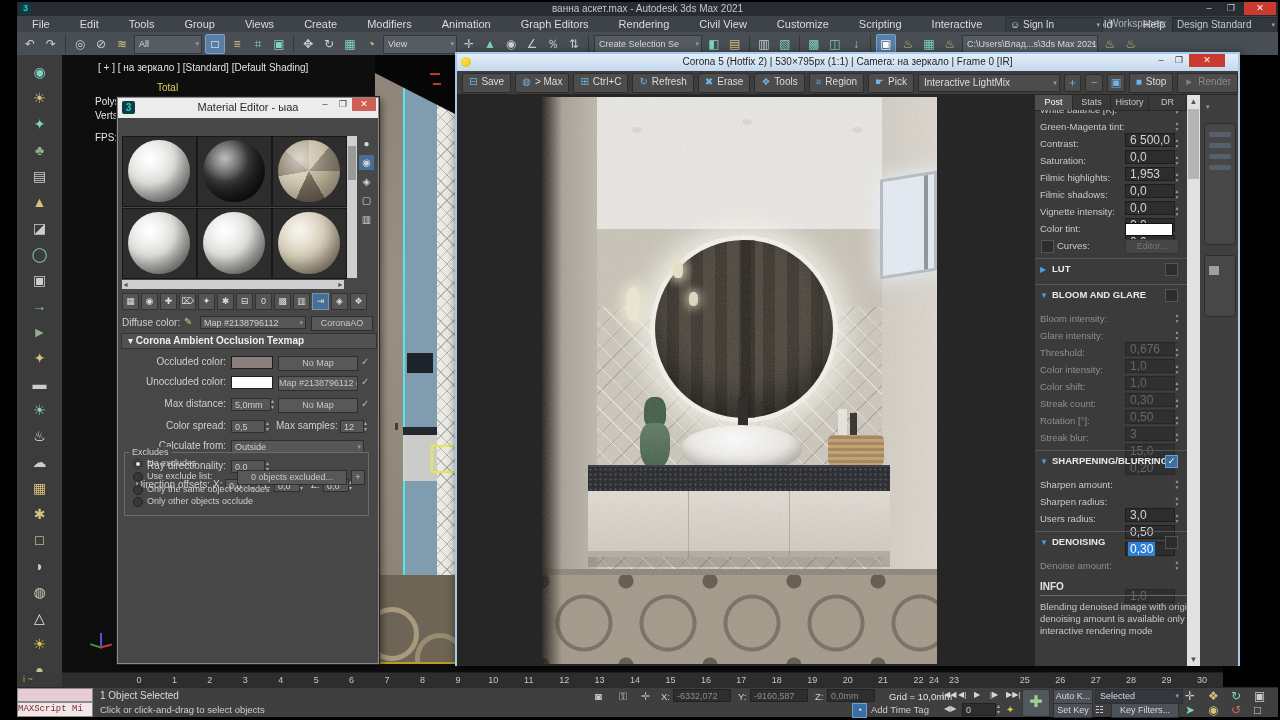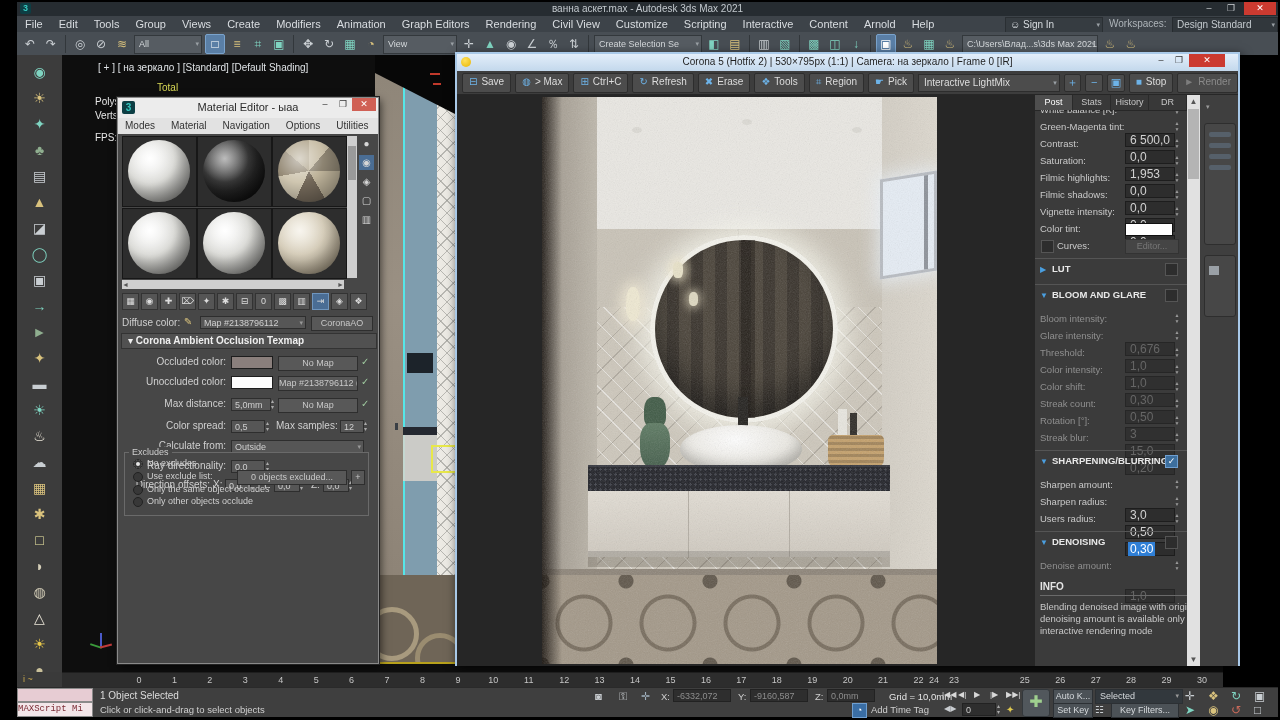--- a/index.html
+++ b/index.html
@@ -6,21 +6,21 @@
   #stage{position:relative;width:1280px;height:720px;background:#000;overflow:hidden;
          font-family:"Liberation Sans","DejaVu Sans",sans-serif;-webkit-font-smoothing:antialiased;}
   #max-window{position:absolute;left:17px;top:2px;width:1261px;height:714px;background:#000;}
   
   #titlebar{position:absolute;left:0;top:0;width:100%;height:14px;background:#262c31;color:#c3c9ce;font-size:10px;}
   #titlebar .logo3{position:absolute;left:3px;top:1px;width:11px;height:11px;background:#0d3e44;color:#35c8c0;font-weight:bold;font-size:9px;text-align:center;line-height:11px;border-radius:2px;}
   #titlebar .ttl{position:absolute;left:0;right:0;top:1px;text-align:center;}
   .winbtn{position:absolute;top:0;height:13px;text-align:center;line-height:12px;font-size:9px;color:#cfd3d6;}
   
   #menubar{position:absolute;left:0;top:14px;width:100%;height:16px;background:#3d4349;color:#d9dde1;font-size:11px;display:flex;align-items:center;}
-  #menubar .mi{padding:0 8px;line-height:16px;white-space:nowrap;}
+  #menubar .mi{padding:0 15px;line-height:16px;white-space:nowrap;}
   #signin{position:absolute;left:988px;top:1px;width:92px;height:14px;background:#363c41;border:1px solid #2a2f33;color:#d9dde1;font-size:10px;line-height:13px;padding-left:4px;}
   #wslabel{position:absolute;left:1092px;top:2px;font-size:10px;color:#aeb4b9;}
   #wsdd{position:absolute;left:1155px;top:1px;width:100px;height:14px;background:#31373c;border:1px solid #262b2f;color:#c3c9ce;font-size:10px;line-height:13px;padding-left:4px;}
   .dda{position:absolute;right:2px;top:0;font-size:7px;color:#9aa0a5;}
   
   #main-toolbar{position:absolute;left:0;top:30px;width:100%;height:25px;background:#484e54;border-bottom:1px solid #2e3236;display:flex;align-items:center;gap:3px;padding-left:4px;box-sizing:border-box;}
   .tbi{display:inline-block;width:18px;height:18px;line-height:18px;text-align:center;font-size:12px;color:#ccd1d5;}
   .tbi.teal{color:#7fd4c1;} .tbi.sand{color:#d9c27d;}
   .tbi.active{background:#5a7fa6;border:1px solid #7aa3cc;border-radius:2px;color:#fff;}
   .tbsep{display:inline-block;width:1px;height:18px;background:#32373b;margin:0 2px;}
@@ -274,27 +274,20 @@
   <div id="right-gap"></div>
 
   <div id="me-window">
     <div id="me-title">
       <span class="logo3">3</span>
       <span class="ttl">Material Editor - ыаа</span>
       <span class="winbtn" style="left:198px;width:18px;color:#333;">–</span>
       <span class="winbtn" style="left:216px;width:18px;color:#333;">❐</span>
       <span class="winbtn" style="left:234px;width:24px;background:#d06055;color:#fff;">✕</span>
     </div>
-    <div id="me-menu">
-          <span class="mi">Modes</span>
-          <span class="mi">Material</span>
-          <span class="mi">Navigation</span>
-          <span class="mi">Options</span>
-          <span class="mi">Utilities</span>
-        </div>
     <div id="me-body">
       <div id="me-spheres">
             <div class="cell" style="left: 4px; top: 2px;">
               <div class="sphere sph-white">
                 <div class="sph-shade"></div>
               </div>
             </div>
             <div class="cell" style="left: 79px; top: 2px;">
               <div class="sphere sph-black">
                 <div class="sph-shade"></div>

